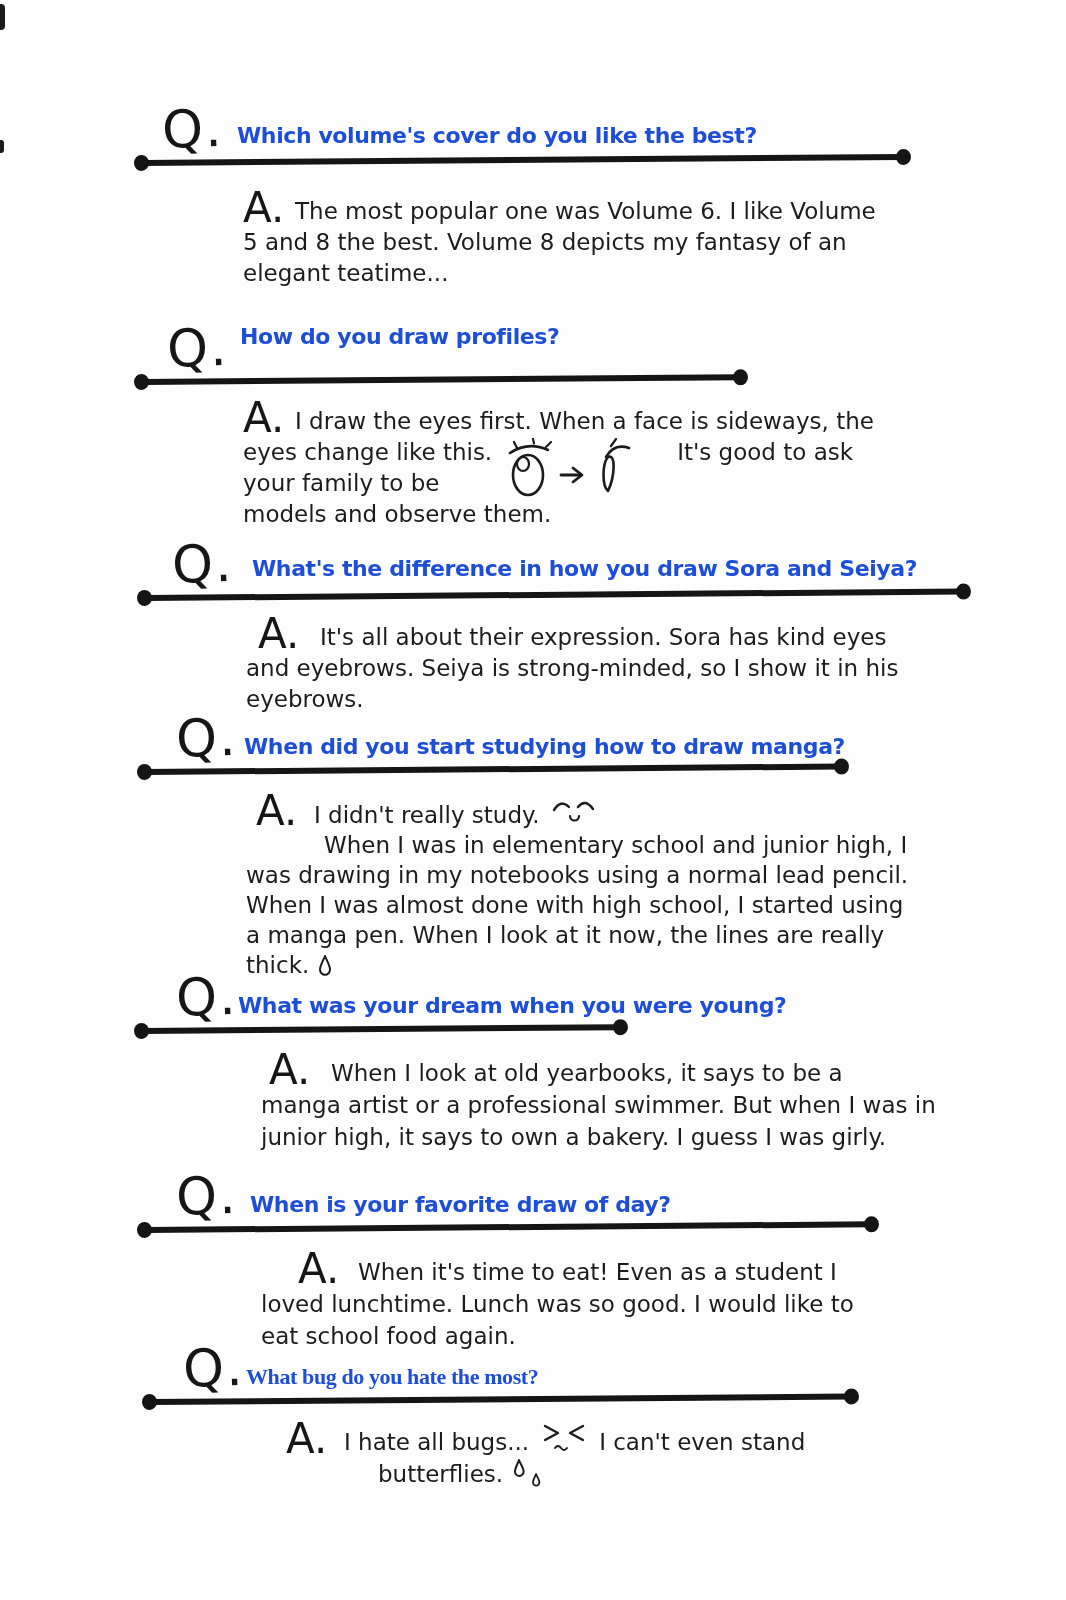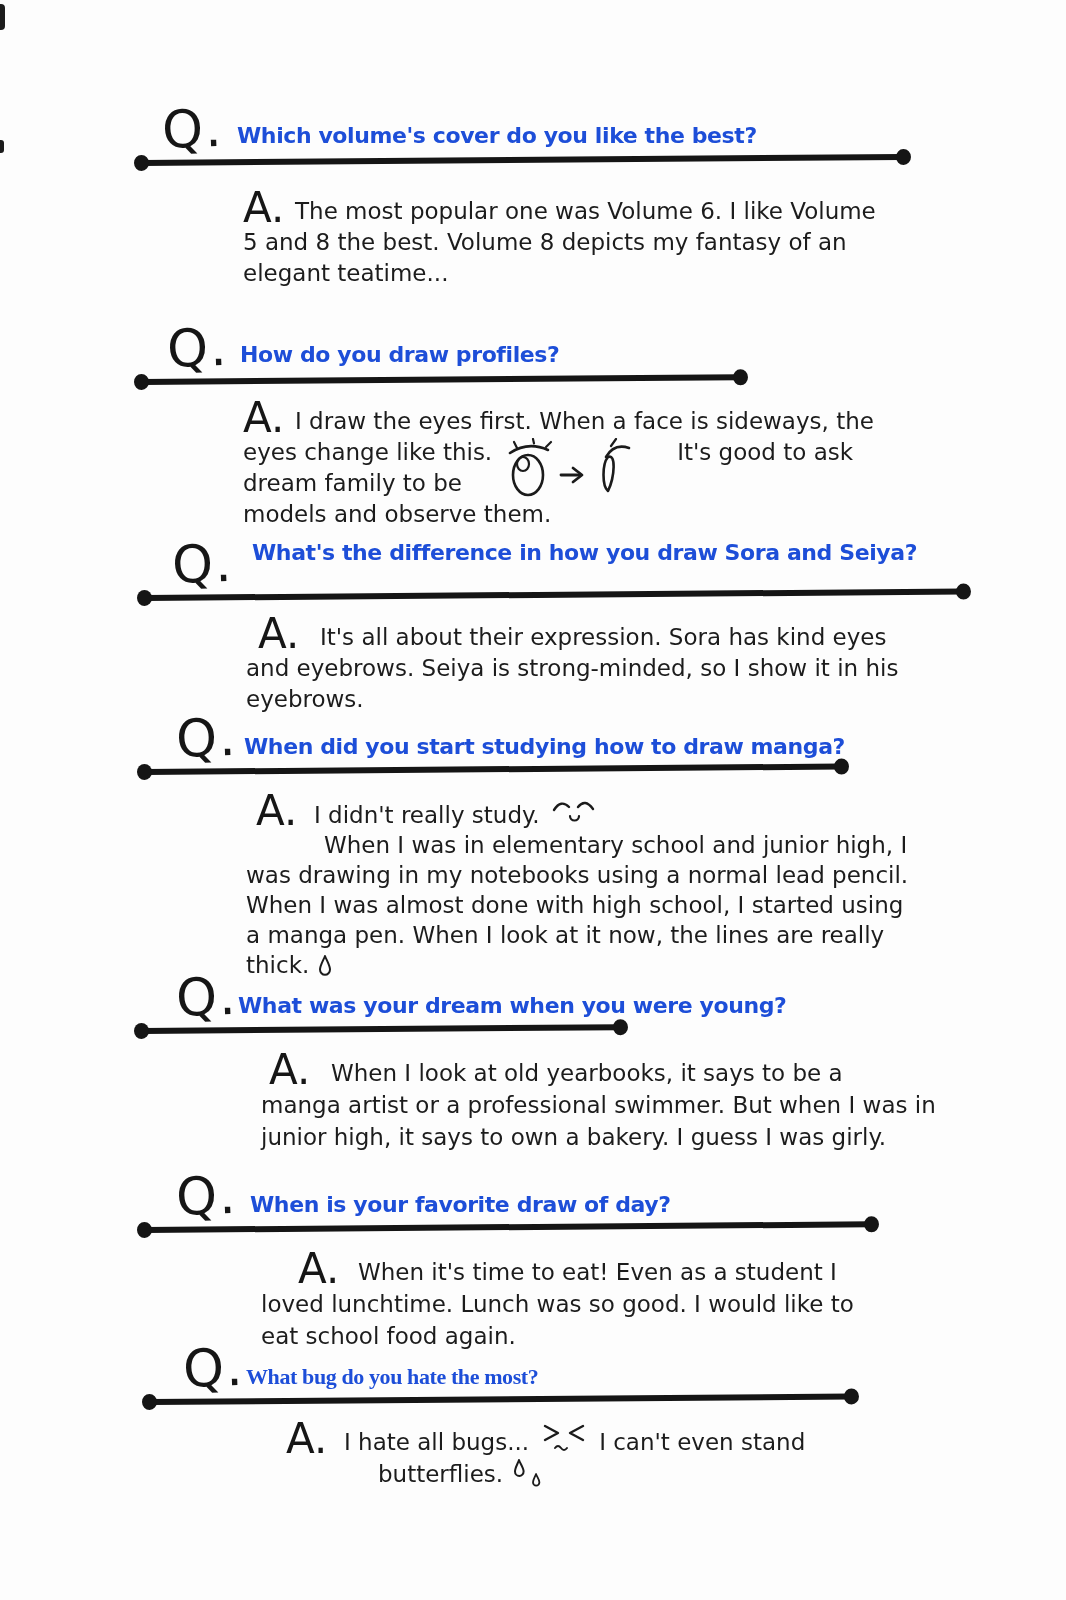--- a/index.html
+++ b/index.html
@@ -59,46 +59,46 @@
     <div class="rule" style="left:140px;top:160px;width:765px;"></div>
     <div class="ans" style="left:243px;top:196px;">
       <div class="ans-line"><span class="a-glyph"><span>A.</span></span><span>The most popular one was Volume 6. I like Volume</span></div>
       <div class="ans-line">5 and 8 the best. Volume 8 depicts my fantasy of an</div>
       <div class="ans-line">elegant teatime...</div>
     </div>
   </div>
 
   <div class="sec">
     <div class="q-glyph" style="left:167px;top:322px;">Q.</div>
-    <div class="q-text" style="left:240px;top:342px;">How do you draw profiles?</div>
+    <div class="q-text" style="left:240px;top:324px;">How do you draw profiles?</div>
     <div class="rule" style="left:140px;top:379px;width:602px;"></div>
     <div class="ans" style="left:243px;top:406px;">
       <div class="ans-line"><span class="a-glyph"><span>A.</span></span><span>I draw the eyes first. When a face is sideways, the</span></div>
       <div class="ans-line"><span>eyes change like this.</span><span class="spacer" style="width:185px;"></span><span>It's good to ask</span></div>
-      <div class="ans-line">dream family to be</div>
+      <div class="ans-line">your family to be</div>
       <div class="ans-line">models and observe them.</div>
       <svg class="sketch" style="left:260px;top:32px;" width="134" height="64" viewBox="0 0 134 64">
         <ellipse cx="25" cy="37" rx="15" ry="20" stroke-width="2.6"></ellipse>
         <ellipse cx="20" cy="26" rx="6" ry="7" stroke-width="2.2"></ellipse>
         <path d="M7,15 Q25,3 45,12" stroke-width="2.6"></path>
         <path d="M14,10 L11,4" stroke-width="2.2"></path>
         <path d="M31,5.5 L30,1" stroke-width="2.2"></path>
         <path d="M43,9 L48,4" stroke-width="2.2"></path>
         <path d="M58,37 L77,37" stroke-width="2.8"></path>
         <path d="M70,30 L79,37 L70,44" stroke-width="2.8"></path>
         <path d="M105,19 C113,15 112,38 105,53 C99,48 99,26 105,19 Z" stroke-width="2.6"></path>
         <path d="M103,19 Q111,5 126,10" stroke-width="2.6"></path>
         <path d="M108,8 L113,1" stroke-width="2.2"></path>
       </svg>
     </div>
   </div>
 
   <div class="sec">
     <div class="q-glyph" style="left:172px;top:538px;">Q.</div>
-    <div class="q-text" style="left:252px;top:540px;">What's the difference in how you draw Sora and Seiya?</div>
+    <div class="q-text" style="left:252px;top:556px;">What's the difference in how you draw Sora and Seiya?</div>
     <div class="rule" style="left:143px;top:595px;width:822px;"></div>
     <div class="ans" style="left:246px;top:622px;">
       <div class="ans-line" style="padding-left:12px;"><span class="a-glyph" style="width:62px;"><span>A.</span></span><span>It's all about their expression. Sora has kind eyes</span></div>
       <div class="ans-line">and eyebrows. Seiya is strong-minded, so I show it in his</div>
       <div class="ans-line">eyebrows.</div>
     </div>
   </div>
 
   <div class="sec">
     <div class="q-glyph" style="left:176px;top:712px;">Q.</div>

